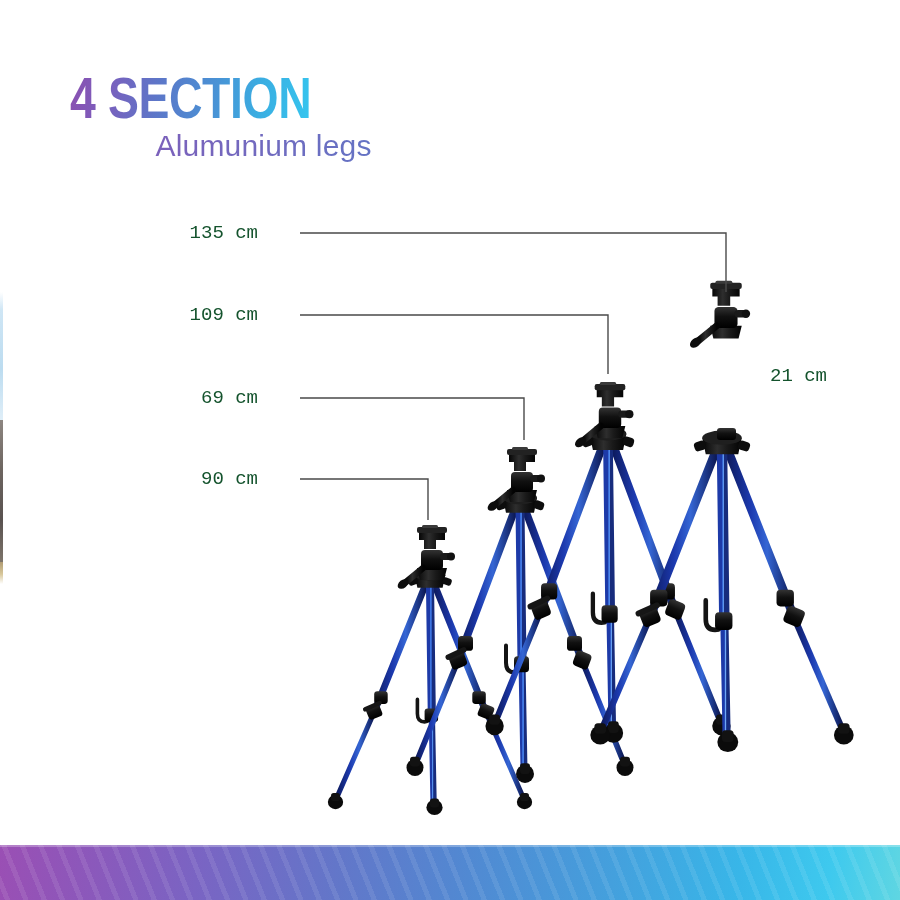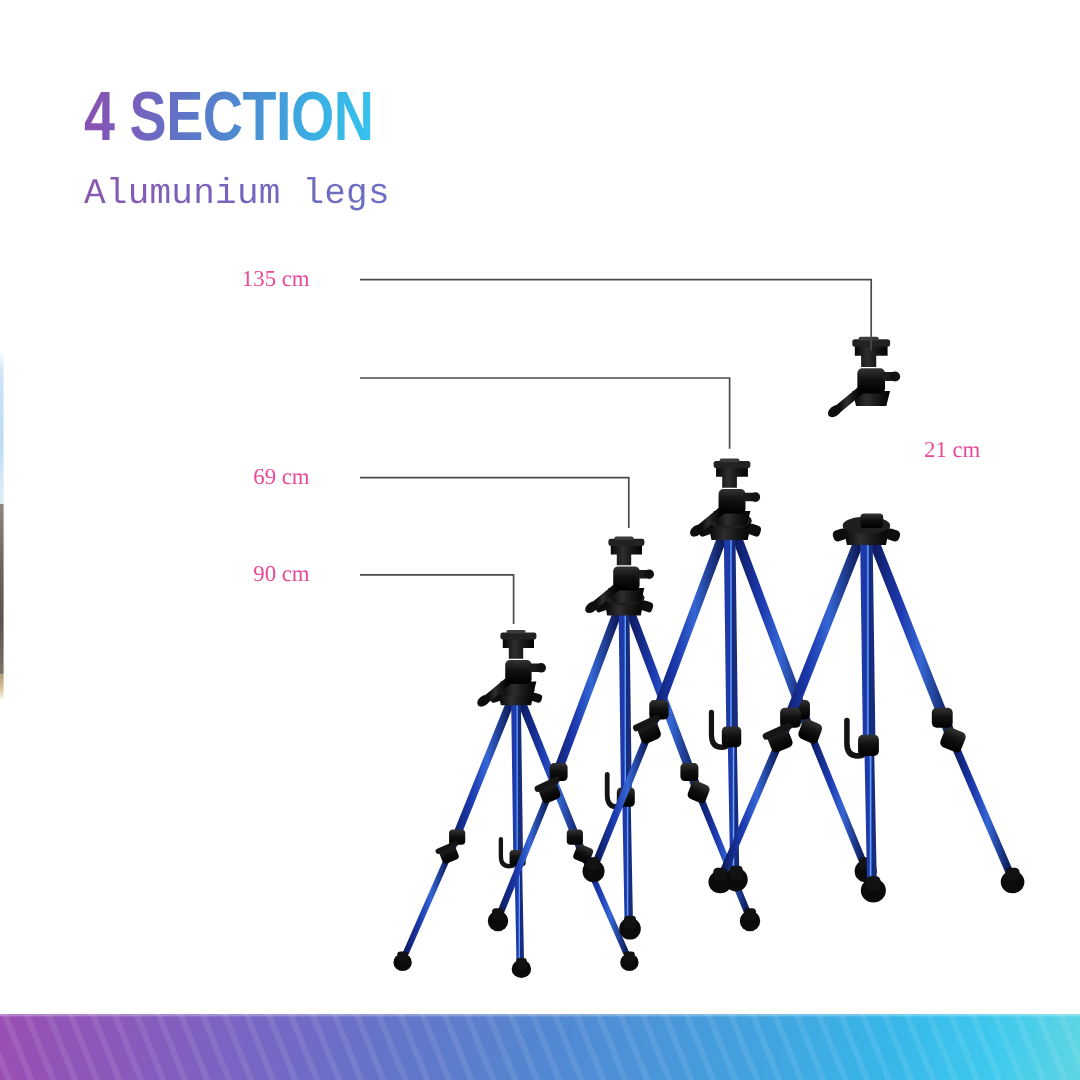--- a/index.html
+++ b/index.html
@@ -53,40 +53,41 @@
     transform-origin: left center;
     white-space: nowrap;
     background: linear-gradient(100deg, #8b4fb0 0%, #7a5fbd 16%, #5d76c8 36%, #4a90d4 58%, #3aaee2 78%, #35c6ef 100%);
     -webkit-background-clip: text;
     background-clip: text;
     color: transparent;
     -webkit-text-fill-color: transparent;
   }
   .headline-sub {
     display: block;
-    margin-top: 20px;
-    font-family: Liberation Mono, monospace;
+    margin-top: 4px;
+    font-family: Liberation Sans, sans-serif;
     font-size: 30px;
     font-weight: 400;
     letter-spacing: 0.2px;
     white-space: nowrap;
     background: linear-gradient(100deg, #8a57ae 0%, #7b61bb 30%, #6f6cc0 70%, #6473c4 100%);
     -webkit-background-clip: text;
     background-clip: text;
     color: transparent;
+    text-align: right;
     -webkit-text-fill-color: transparent;
   }
 
   
   .callout-label {
     position: absolute;
-    font-family: Liberation Serif, serif;
+    font-family: Liberation Mono, monospace;
     font-size: 19px;
     font-weight: 400;
-    color: #ec4899;
+    color: #14532d;
     white-space: nowrap;
     z-index: 10;
   }
   .callout-label.right-align {
     text-align: right;
     width: 200px;
   }
 
   
   .layer {
@@ -147,20 +148,21 @@
   <div class="edge-sliver s1"></div>
   <div class="edge-sliver s2"></div>
   <div class="edge-sliver s3"></div>
 
   <div class="headline">
     <span class="headline-main">4 SECTION</span>
     <span class="headline-sub">Alumunium legs</span>
   </div>
 
   <div class="callout-label right-align" style="left:58px; top:222px;">135 cm</div>
+  <div class="callout-label right-align" style="left:58px; top:304px;">109 cm</div>
   <div class="callout-label right-align" style="left:58px; top:387px;">69 cm</div>
   <div class="callout-label right-align" style="left:58px; top:468px;">90 cm</div>
   <div class="callout-label" style="left:770px; top:365px;">21 cm</div>
 
   <svg class="layer leaders" viewBox="0 0 900 900">
     <g fill="none" stroke="#4a4a4a" stroke-width="1.4" shape-rendering="geometricPrecision">
       <path d="M300,233 L726,233 L726,292"></path>
       <path d="M300,315 L608,315 L608,374"></path>
       <path d="M300,398 L524,398 L524,440"></path>
       <path d="M300,479 L428,479 L428,520"></path>

